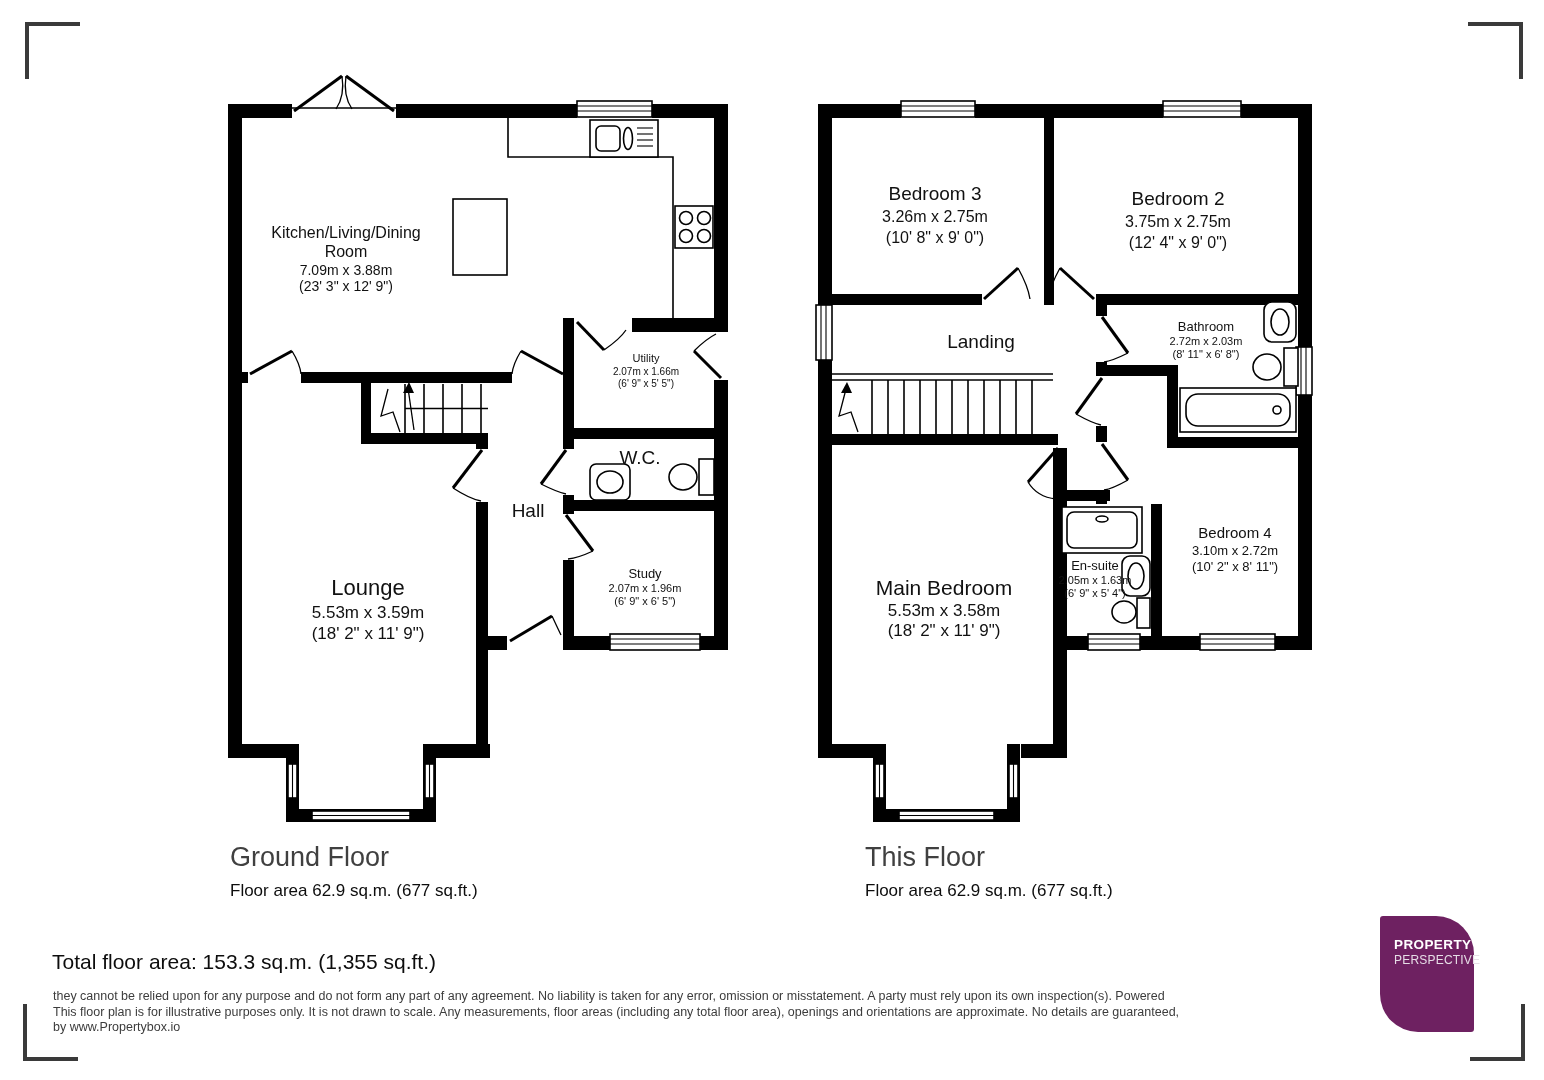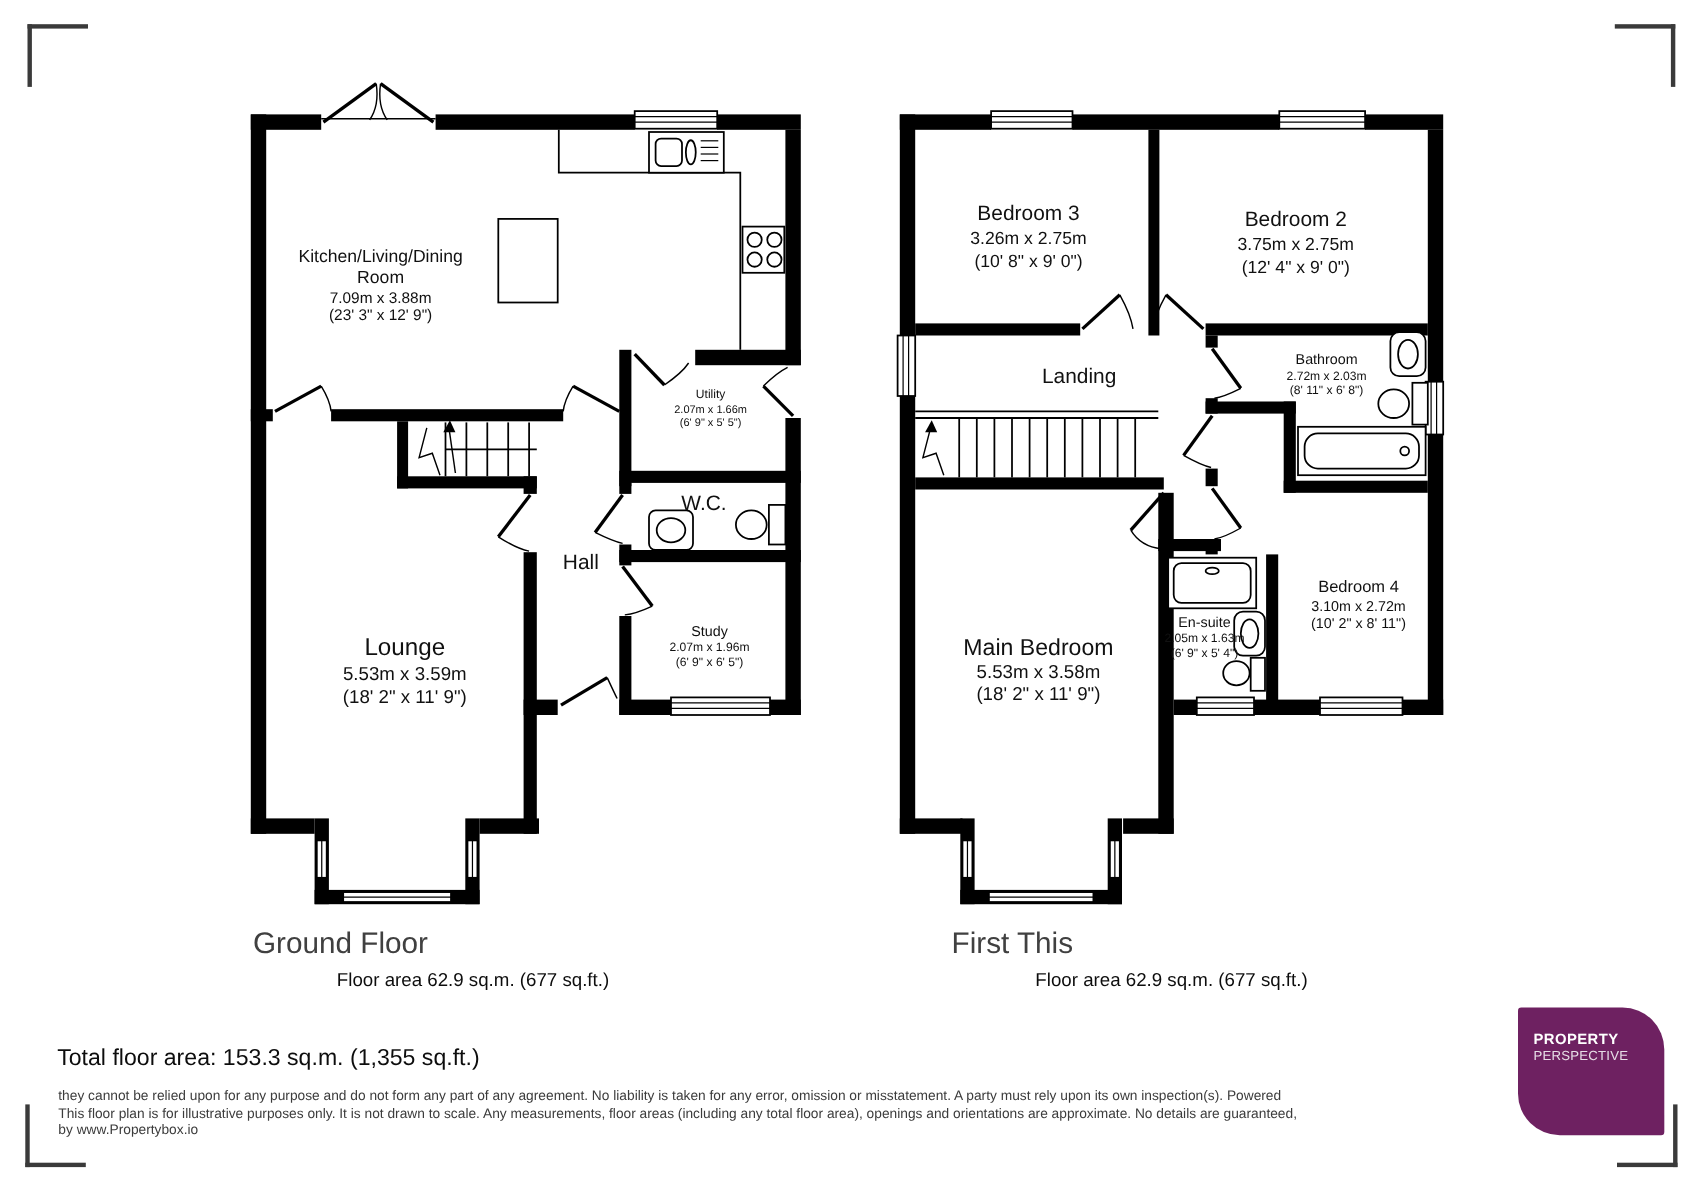--- a/index.html
+++ b/index.html
@@ -16,25 +16,25 @@
   .t15{font-size:15px}.t16{font-size:16px}.t17{font-size:17px}.t19{font-size:19px}
   .t21{font-size:21px}.t22{font-size:22px}
   .wall{fill:#000;}
   .thin{stroke:#000;stroke-width:1.6;fill:none;}
   .fix{stroke:#000;stroke-width:1.6;fill:#fff;}
   .door{stroke:#000;stroke-width:3;fill:none;}
   .arc{stroke:#000;stroke-width:1.3;fill:none;}
   .win{fill:#fff;stroke:#000;stroke-width:1.6;}
   .winline{stroke:#000;stroke-width:1.1;}
   .floor-title{position:absolute;width:400px;font-size:27px;color:#404040;}
-  .floor-area{position:absolute;width:400px;text-align:center;font-size:17px;color:#0d0d0d;}
+  .floor-area{position:absolute;width:400px;text-align:left;font-size:17px;color:#0d0d0d;}
   .total{position:absolute;left:52px;top:950px;font-size:21px;color:#0d0d0d;}
   .disclaimer{position:absolute;left:53px;top:989px;width:1290px;font-size:12.5px;
               line-height:15.5px;color:#3c3c3c;}
-  .logo{position:absolute;left:1380px;top:916px;width:133px;height:116px;
+  .logo{position:absolute;left:1380px;top:916px;width:94px;height:116px;
         border-radius:3px 38px 3px 38px;background:#6e2161;box-sizing:border-box;
         padding:21px 0 0 14px;}
   .logo .l1{display:block;color:#ffffff;font-size:13.5px;font-weight:bold;letter-spacing:.4px;}
   .logo .l2{display:block;color:#e6dde6;font-size:12px;letter-spacing:.2px;margin-top:1px;}
 </style>
 </head>
 <body>
 
 <div class="page">
 
@@ -378,21 +378,21 @@
         <text class="t15" x="1235" y="538">Bedroom 4</text>
         <text class="t13" x="1235" y="555">3.10m x 2.72m</text>
         <text class="t13" x="1235" y="571">(10' 2" x 8' 11")</text>
       </g>
     </g>
   </svg>
 
   <div class="floor-title" style="left:230px;top:842px">Ground Floor</div>
   <div class="floor-area" style="left:230px;top:881px">Floor area 62.9 sq.m. (677 sq.ft.)</div>
 
-  <div class="floor-title" style="left:865px;top:842px">First This</div>
+  <div class="floor-title" style="left:865px;top:842px">This Floor</div>
   <div class="floor-area" style="left:865px;top:881px">Floor area 62.9 sq.m. (677 sq.ft.)</div>
 
   <div class="total">Total floor area: 153.3 sq.m. (1,355 sq.ft.)</div>
 
   <div class="disclaimer">
     <div>they cannot be relied upon for any purpose and do not form any part of any agreement. No liability is taken for any error, omission or misstatement. A party must rely upon its own inspection(s). Powered</div>
     <div>This floor plan is for illustrative purposes only. It is not drawn to scale. Any measurements, floor areas (including any total floor area), openings and orientations are approximate. No details are guaranteed,</div>
     <div>by www.Propertybox.io</div>
   </div>
 

